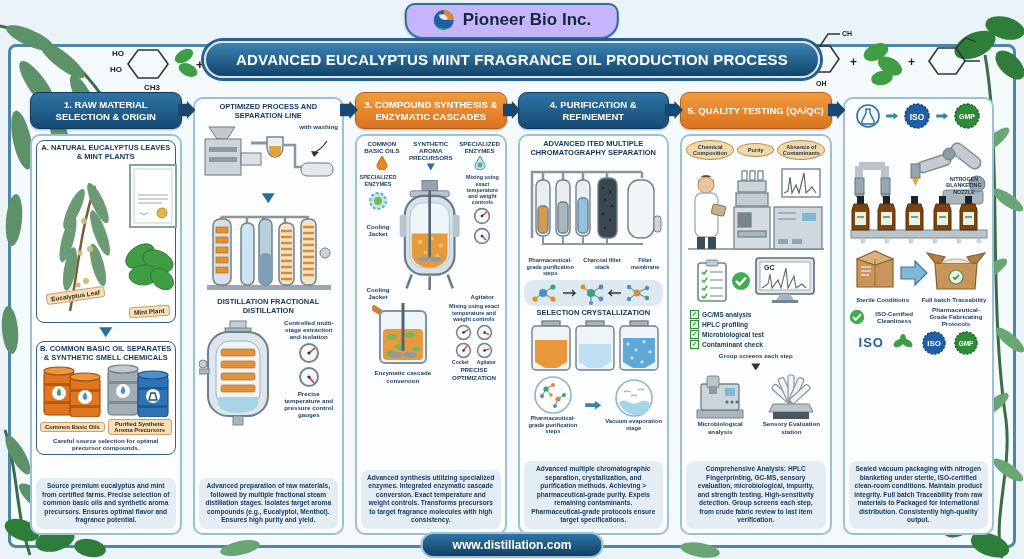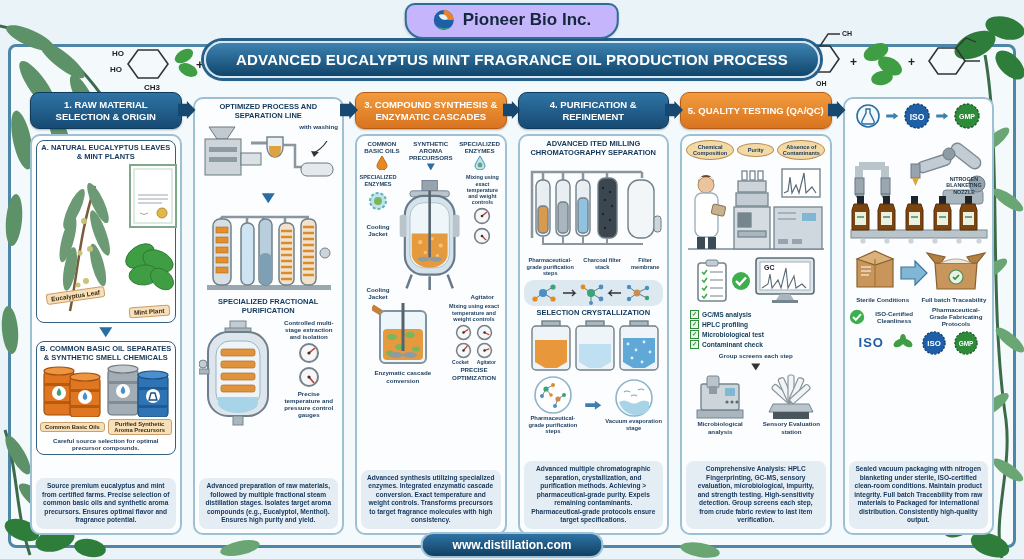--- a/index.html
+++ b/index.html
@@ -278,21 +278,21 @@
           <g>
             <rect x="80" y="16" width="15" height="62" rx="6" fill="#f0e2cf" stroke="#718089" stroke-width="1.5"></rect>
             <path d="M82,24 h11 M82,30 h11 M82,36 h11 M82,42 h11 M82,48 h11 M82,54 h11 M82,60 h11 M82,66 h11 M82,72 h11" stroke="#d98c2b" stroke-width="2.5"></path>
           </g>
           <g>
             <rect x="102" y="12" width="15" height="66" rx="6" fill="#f0e2cf" stroke="#718089" stroke-width="1.5"></rect>
             <path d="M104,20 h11 M104,26 h11 M104,32 h11 M104,38 h11 M104,44 h11 M104,50 h11 M104,56 h11 M104,62 h11 M104,68 h11" stroke="#d98c2b" stroke-width="2.5"></path>
           </g>
           <circle cx="126" cy="46" r="5" fill="#cdd5da" stroke="#718089"></circle>
         </svg>
-        <div class="stitle">SPECIALIZED FRACTIONAL PURIFICATION</div>
+        <div class="stitle">DISTILLATION FRACTIONAL DISTILLATION</div>
         <div class="row" style="align-items:flex-start;">
           <svg width="78" height="112" viewBox="0 0 78 112">
             <rect x="31" y="2" width="16" height="8" fill="#c3ccd2" stroke="#76868f"></rect>
             <rect x="26" y="9" width="26" height="4" fill="#aab6bd" stroke="#76868f"></rect>
             <rect x="9" y="13" width="60" height="84" rx="20" fill="#dce6ec" stroke="#6f7f8a" stroke-width="2"></rect>
             <rect x="17" y="22" width="44" height="66" rx="14" fill="#eef5f8" stroke="#9fb3c0"></rect>
             <g fill="#e0933c" stroke="#b56a1d" stroke-width="0.7">
               <rect x="22" y="30" width="34" height="7" rx="2"></rect>
                 <rect x="22" y="42" width="34" height="7" rx="2"></rect>
                 <rect x="22" y="54" width="34" height="7" rx="2"></rect>
@@ -449,21 +449,21 @@
       </div>
     </div>
 
     <div class="arrow-slot">
         <div class="chev"></div>
       </div>
 
     <div class="col">
       <div class="col-head blue">4. PURIFICATION &amp; REFINEMENT</div>
       <div class="card">
-        <div class="stitle">ADVANCED ITED MILLING CHROMATOGRAPHY SEPARATION</div>
+        <div class="stitle">ADVANCED ITED MULTIPLE CHROMATOGRAPHY SEPARATION</div>
         <svg class="ill" width="140" height="94" viewBox="0 0 140 94">
           <path d="M8,78 V12 H118 M19,12 V20 M39,12 V20 M59,12 V20 M83,12 V20 M118,12 V18" stroke="#8b97a0" stroke-width="2.5" fill="none"></path>
           <g stroke="#718089" stroke-width="1.4">
             <rect x="12" y="20" width="14" height="56" rx="6" fill="#e8eef1"></rect>
               <rect x="14" y="46" width="10" height="27" rx="4" fill="#d89a4e"></rect>
             <rect x="32" y="20" width="14" height="56" rx="6" fill="#e8eef1"></rect>
               <rect x="34" y="42" width="10" height="31" rx="4" fill="#aab6bd"></rect>
             <rect x="52" y="20" width="14" height="56" rx="6" fill="#e8eef1"></rect>
               <rect x="54" y="38" width="10" height="35" rx="4" fill="#8fc3e0"></rect>
             <rect x="74" y="18" width="19" height="60" rx="7" fill="#3a4750"></rect>

